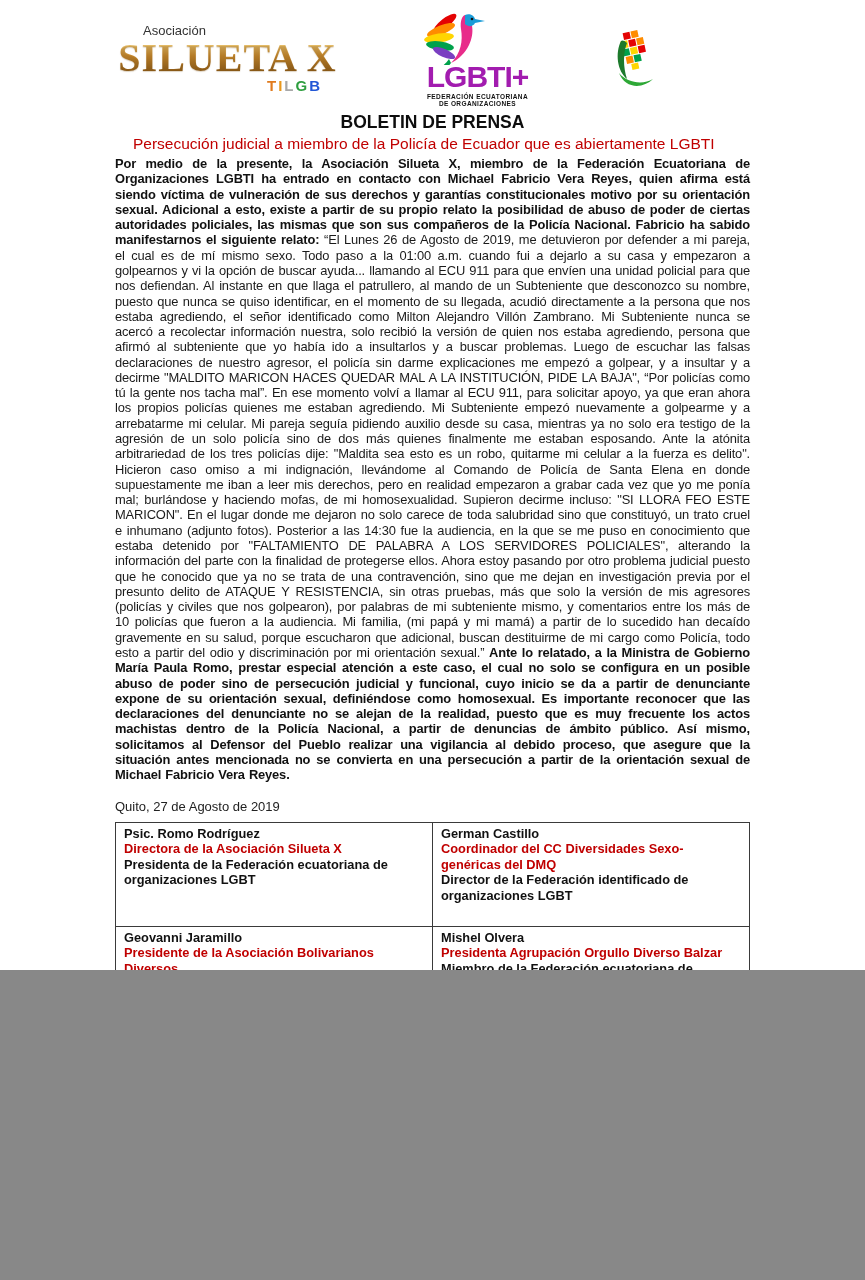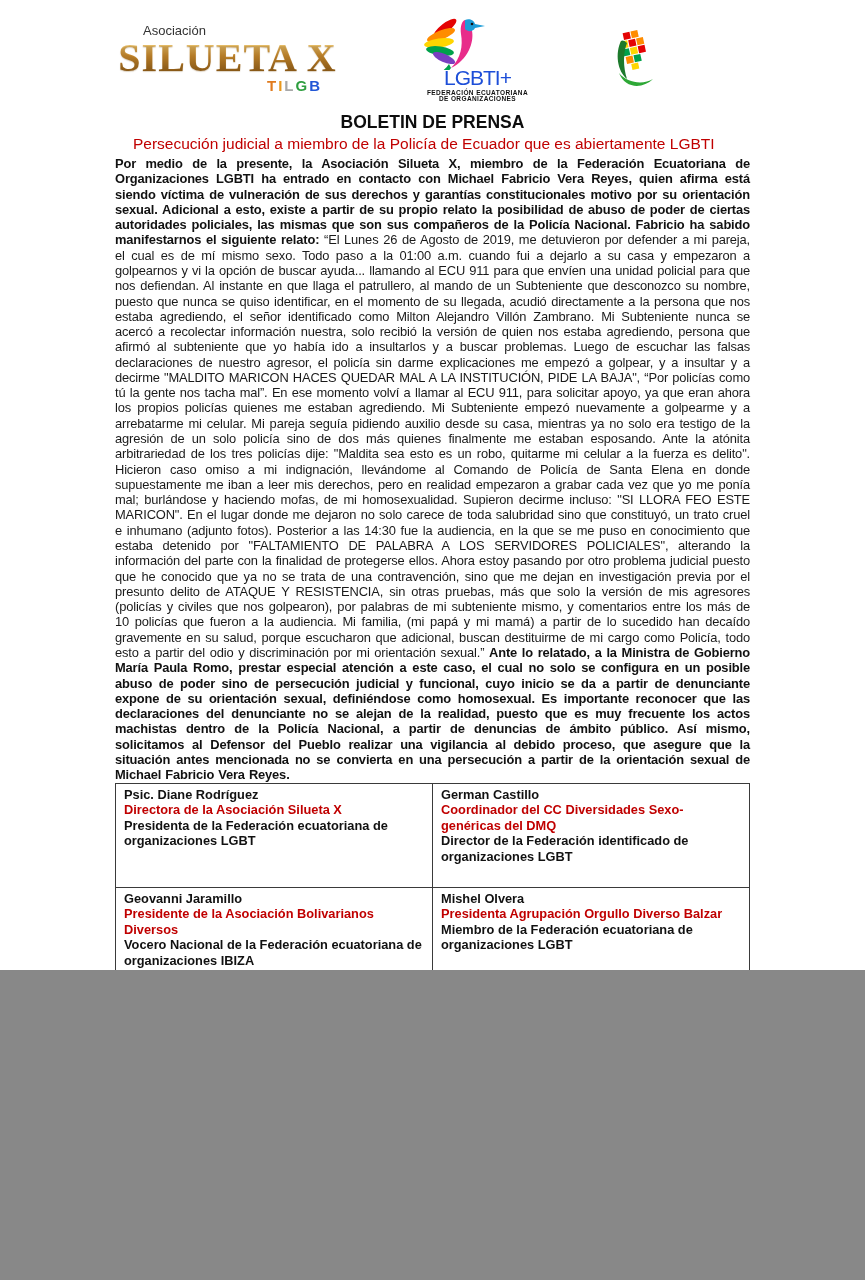--- a/index.html
+++ b/index.html
@@ -20,21 +20,21 @@
   .logo-silueta .asoc{font-size:13px;color:#333;text-align:left;padding-left:28px;margin-bottom:1px;}
   .logo-silueta .main{
     font-size:40px;font-weight:bold;letter-spacing:1px;
     background:linear-gradient(180deg,#f6d98a 5%,#c98a2e 45%,#7a4c12 95%);
     -webkit-background-clip:text;background-clip:text;color:transparent;
     text-shadow:0 1px 1px rgba(120,80,20,.25);
     font-family:"Liberation Serif", serif;
   }
   .logo-silueta .tilgb{text-align:right;font-size:15px;font-weight:bold;letter-spacing:2px;padding-right:18px;}
   .logo-fed{width:160px;text-align:center;line-height:1;position:relative;}
-  .logo-fed .acro{font-size:21px;font-weight:normal;color:#1d4ed8;letter-spacing:-1px;margin-top:-6px;}
+  .logo-fed .acro{font-size:30px;font-weight:bold;color:#a21caf;letter-spacing:-1px;margin-top:-6px;}
   .logo-fed .l1{font-size:6.5px;font-weight:bold;color:#111;letter-spacing:.4px;margin-top:2px;}
   .logo-fed .l2{font-size:6.5px;font-weight:bold;color:#111;letter-spacing:.4px;}
   .logo-balzar{width:135px;display:flex;align-items:center;gap:3px;}
   .balzar-text{text-align:center;line-height:1;flex:1;}
   .balzar-text .agr{font-size:6px;letter-spacing:2px;color:#222;font-weight:bold;}
   .balzar-text .org{font-size:10px;margin-top:1px;}
   .balzar-text .org b{color:#111;}
   .balzar-text .org span{color:#9a9a9a;font-weight:bold;}
   .balzar-text .lgbti{font-size:26px;font-weight:bold;letter-spacing:0;line-height:.9;}
   .balzar-text .balzar{font-size:9px;font-weight:bold;letter-spacing:4px;color:#0d0d0d;border-bottom:3px solid #2f8a2f;border-radius:0 0 60%/8px;padding-bottom:1px;margin-top:1px;}
@@ -116,26 +116,27 @@
         <path d="M4,46 C12,56 28,58 38,52 C28,62 10,62 4,46Z" fill="#2ea836"></path>
       </svg>
     </div>
   </div>
 
   <div class="title">BOLETIN DE PRENSA</div>
   <div class="subtitle">Persecución judicial a miembro de la Policía de Ecuador que es abiertamente LGBTI</div>
 
   <p class="bodytext"><span class="b">Por medio de la presente, la Asociación Silueta X, miembro de la Federación Ecuatoriana de Organizaciones LGBTI ha entrado en contacto con Michael Fabricio Vera Reyes, quien afirma está siendo víctima de vulneración de sus derechos y garantías constitucionales motivo por su orientación sexual. Adicional a esto, existe a partir de su propio relato la posibilidad de abuso de poder de ciertas autoridades policiales, las mismas que son sus compañeros de la Policía Nacional. Fabricio ha sabido manifestarnos el siguiente relato: </span><span>“El Lunes 26 de Agosto de 2019, me detuvieron por defender a mi pareja, el cual es de mí mismo sexo. Todo paso a la 01:00 a.m. cuando fui a dejarlo a su casa y empezaron a golpearnos y vi la opción de buscar ayuda... llamando al ECU 911 para que envíen una unidad policial para que nos defiendan. Al instante en que llaga el patrullero, al mando de un Subteniente que desconozco su nombre, puesto que nunca se quiso identificar, en el momento de su llegada, acudió directamente a la persona que nos estaba agrediendo, el señor identificado como Milton Alejandro Villón Zambrano. Mi Subteniente nunca se acercó a recolectar información nuestra, solo recibió la versión de quien nos estaba agrediendo, persona que afirmó al subteniente que yo había ido a insultarlos y a buscar problemas. Luego de escuchar las falsas declaraciones de nuestro agresor, el policía sin darme explicaciones me empezó a golpear, y a insultar y a decirme "MALDITO MARICON HACES QUEDAR MAL A LA INSTITUCIÓN, PIDE LA BAJA", “Por policías como tú la gente nos tacha mal”. En ese momento volví a llamar al ECU 911, para solicitar apoyo, ya que eran ahora los propios policías quienes me estaban agrediendo. Mi Subteniente empezó nuevamente a golpearme y a arrebatarme mi celular. Mi pareja seguía pidiendo auxilio desde su casa, mientras ya no solo era testigo de la agresión de un solo policía sino de dos más quienes finalmente me estaban esposando. Ante la atónita arbitrariedad de los tres policías dije: "Maldita sea esto es un robo, quitarme mi celular a la fuerza es delito". Hicieron caso omiso a mi indignación, llevándome al Comando de Policía de Santa Elena en donde supuestamente me iban a leer mis derechos, pero en realidad empezaron a grabar cada vez que yo me ponía mal; burlándose y haciendo mofas, de mi homosexualidad. Supieron decirme incluso: "SI LLORA FEO ESTE MARICON". En el lugar donde me dejaron no solo carece de toda salubridad sino que constituyó, un trato cruel e inhumano (adjunto fotos). Posterior a las 14:30 fue la audiencia, en la que se me puso en conocimiento que estaba detenido por "FALTAMIENTO DE PALABRA A LOS SERVIDORES POLICIALES", alterando la información del parte con la finalidad de protegerse ellos. Ahora estoy pasando por otro problema judicial puesto que he conocido que ya no se trata de una contravención, sino que me dejan en investigación previa por el presunto delito de ATAQUE Y RESISTENCIA, sin otras pruebas, más que solo la versión de mis agresores (policías y civiles que nos golpearon), por palabras de mi subteniente mismo, y comentarios entre los más de 10 policías que fueron a la audiencia. Mi familia, (mi papá y mi mamá) a partir de lo sucedido han decaído gravemente en su salud, porque escucharon que adicional, buscan destituirme de mi cargo como Policía, todo esto a partir del odio y discriminación por mi orientación sexual.” </span><span class="b">Ante lo relatado, a la Ministra de Gobierno María Paula Romo, prestar especial atención a este caso, el cual no solo se configura en un posible abuso de poder sino de persecución judicial y funcional, cuyo inicio se da a partir de denunciante expone de su orientación sexual, definiéndose como homosexual. Es importante reconocer que las declaraciones del denunciante no se alejan de la realidad, puesto que es muy frecuente los actos machistas dentro de la Policía Nacional, a partir de denuncias de ámbito público. Así mismo, solicitamos al Defensor del Pueblo realizar una vigilancia al debido proceso, que asegure que la situación antes mencionada no se convierta en una persecución a partir de la orientación sexual de Michael Fabricio Vera Reyes.</span></p>
 
+  <p class="dateline">Quito, 27 de Agosto de 2019</p>
 
   <table class="sign">
     <tbody>
       <tr class="r1">
         <td>
-          <div class="name">Psic. Diane Rodríguez</div>
+          <div class="name">Psic. Romo Rodríguez</div>
           <div class="role">Directora de la Asociación Silueta X</div>
           <div class="desc">Presidenta de la Federación ecuatoriana de organizaciones LGBT</div>
         </td>
         <td>
           <div class="name">German Castillo</div>
           <div class="role">Coordinador del CC Diversidades Sexo-genéricas del DMQ</div>
           <div class="desc">Director de la Federación identificado de organizaciones LGBT</div>
         </td>
       </tr>
       <tr class="r2">

